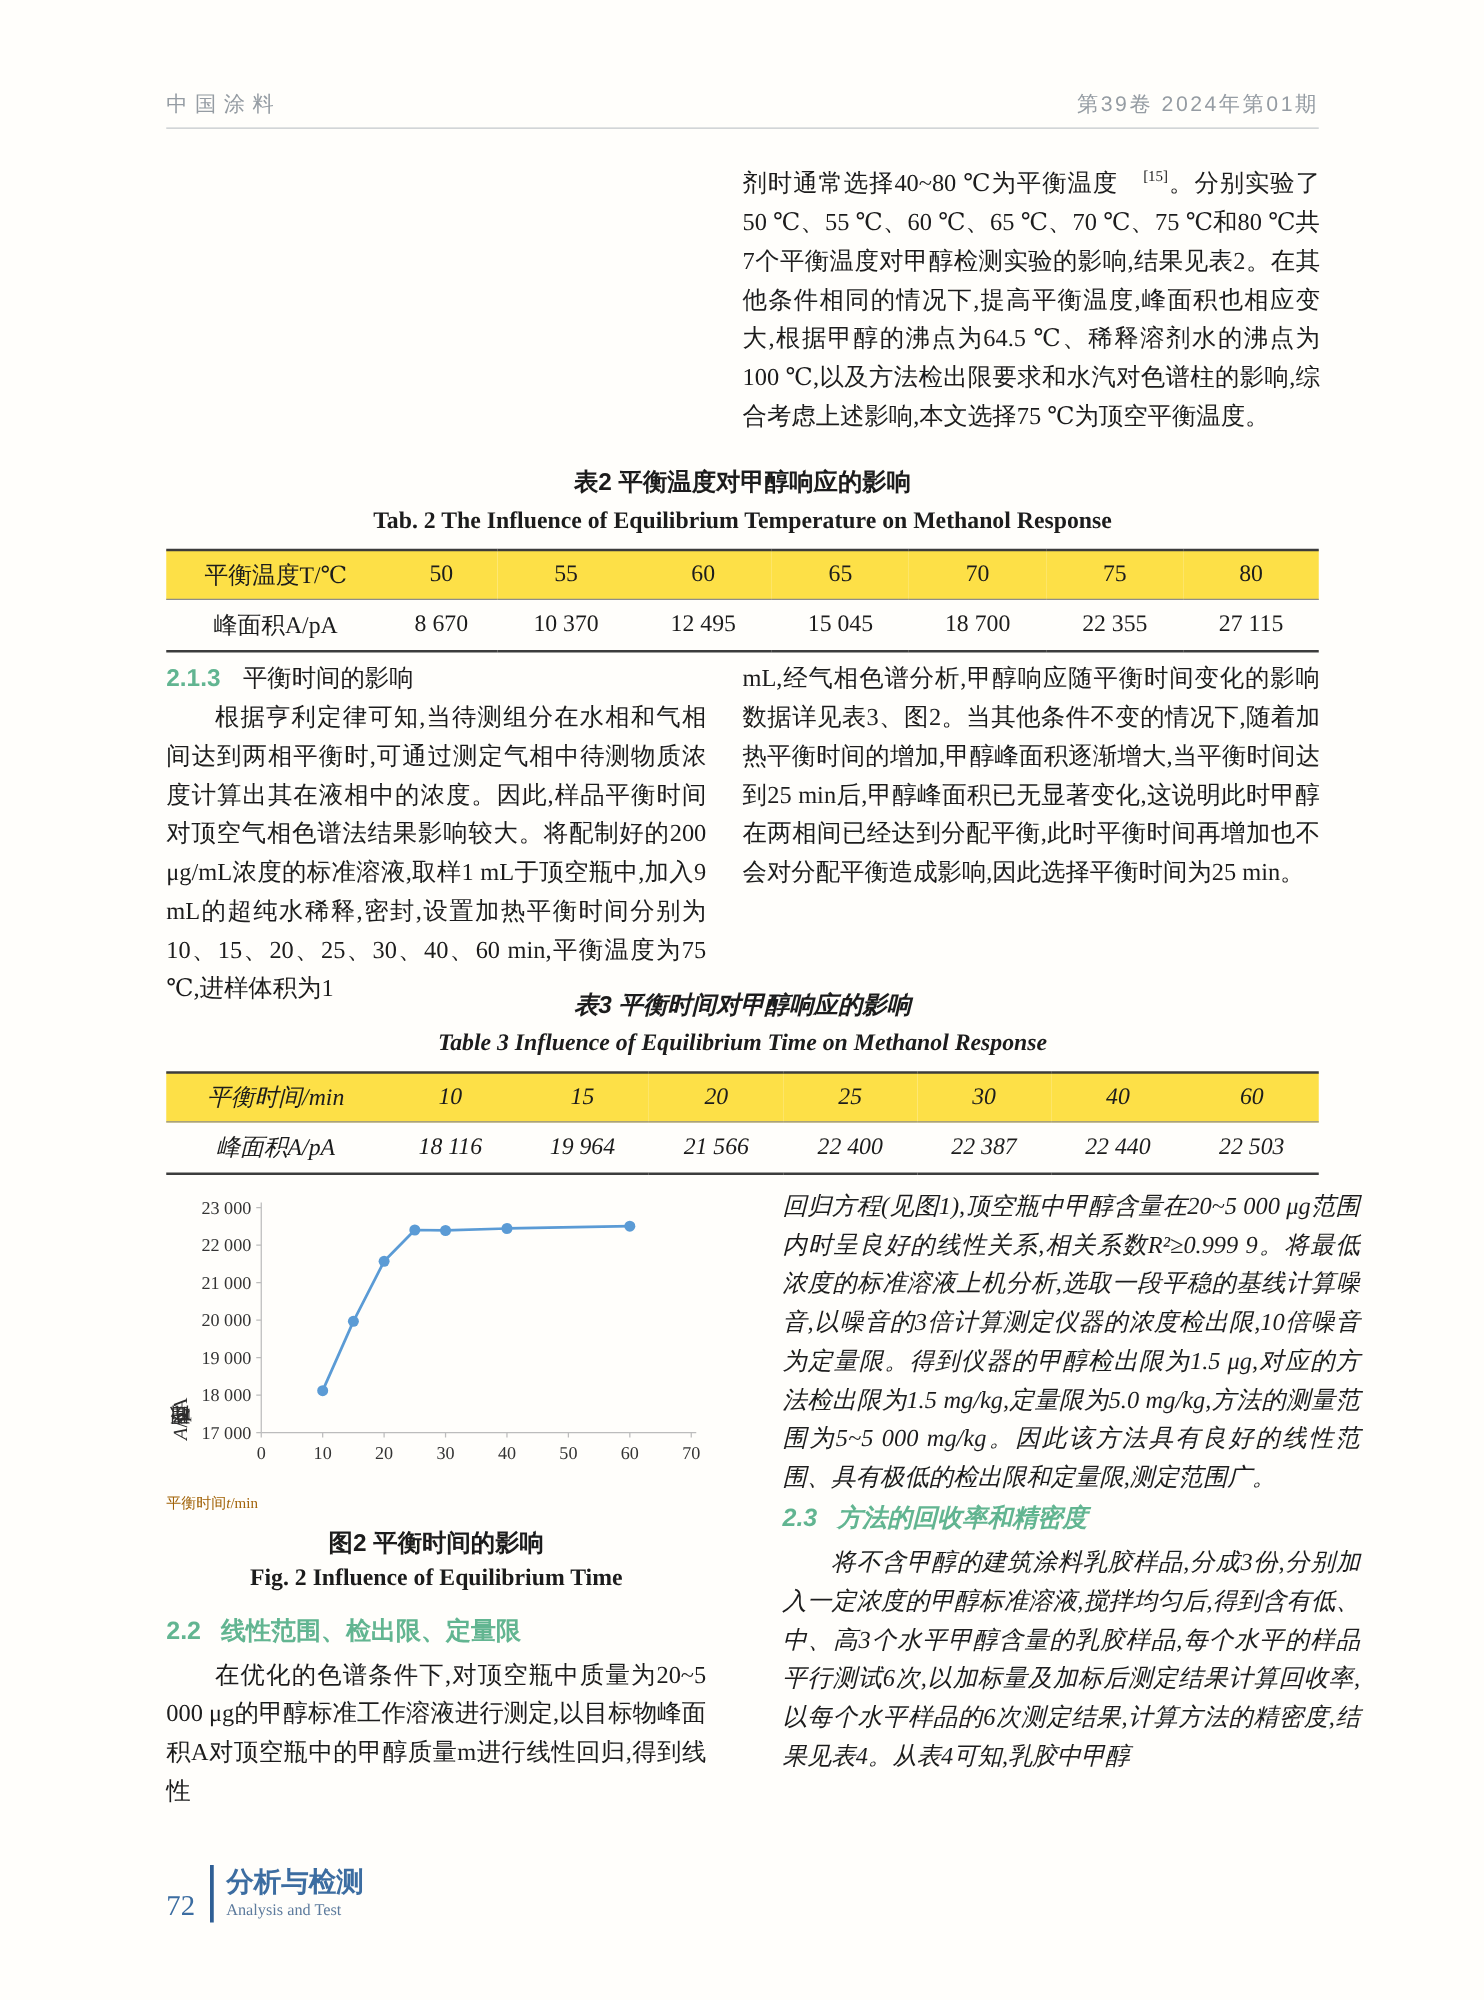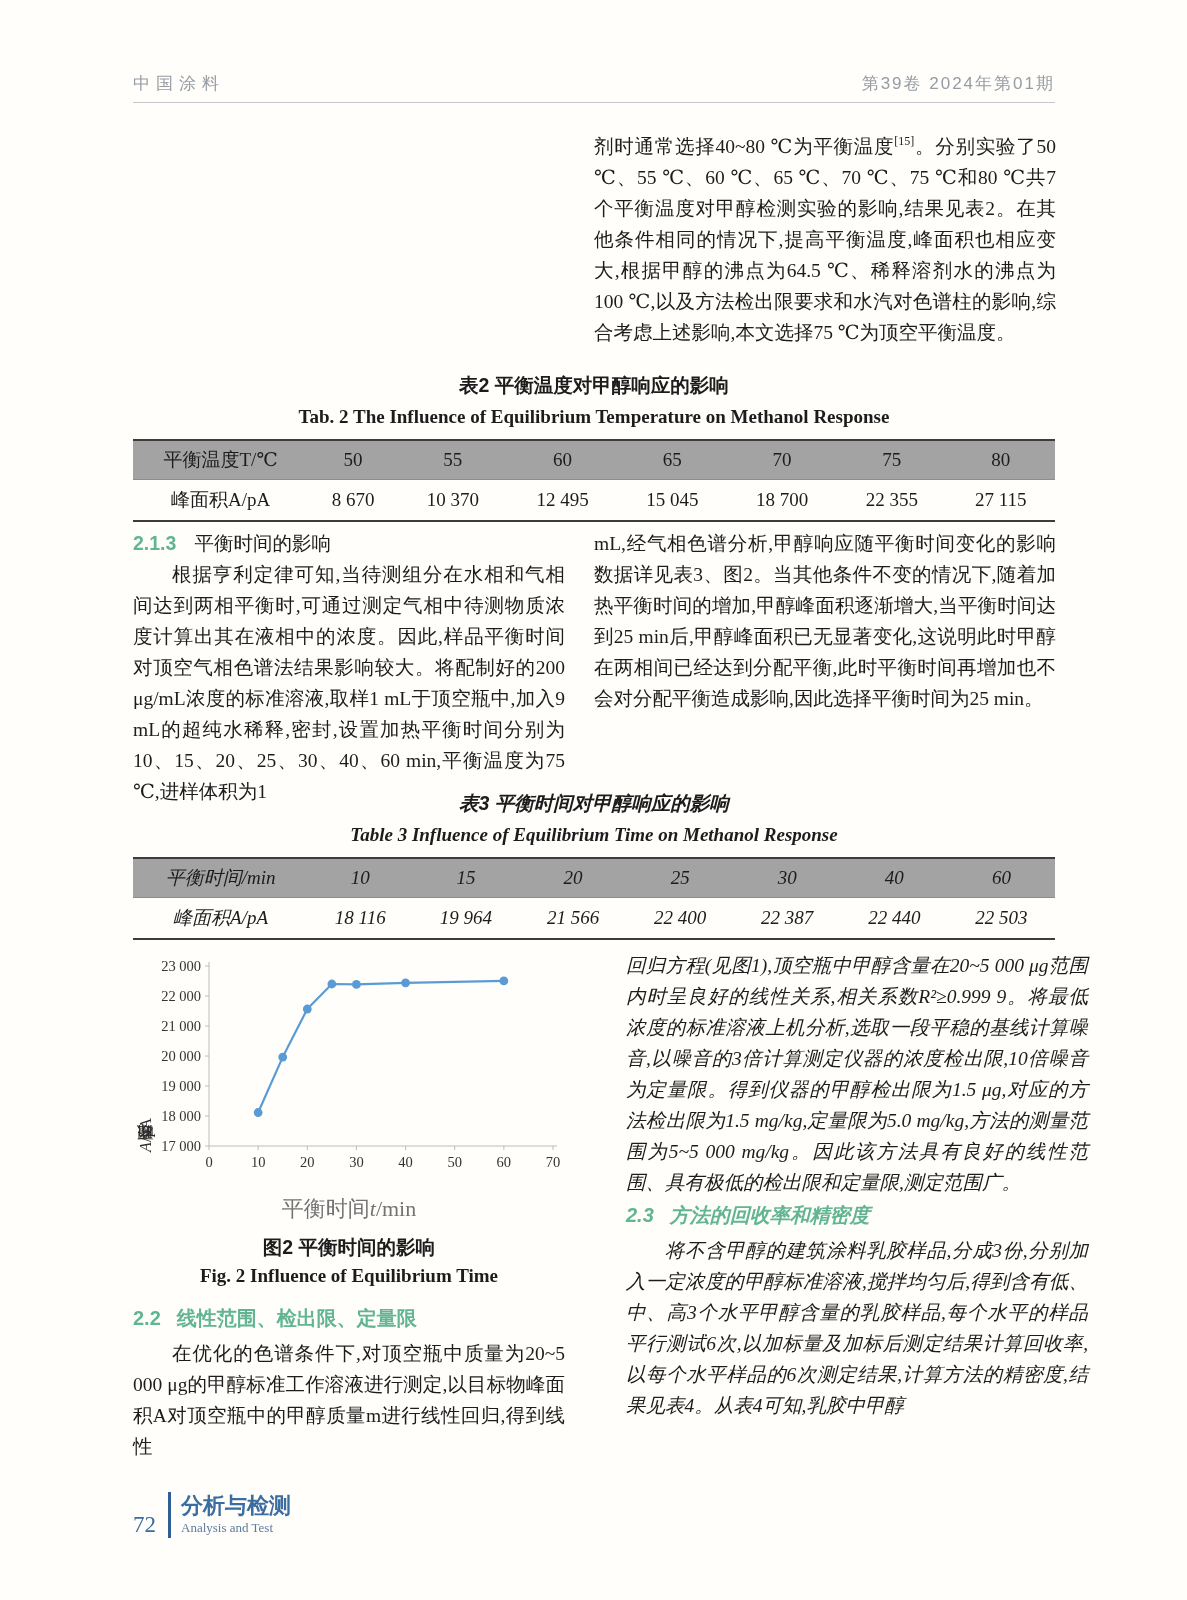--- a/index.html
+++ b/index.html
@@ -13,48 +13,48 @@
               font-family:"Liberation Sans","DejaVu Sans",sans-serif;
               font-size:17px;color:#959ca3;}
   .pageheader .jname{letter-spacing:6px;}
   .pageheader .vol{letter-spacing:2px;}
 
   
   .blk{position:absolute;}
   .body-text{font-size:19.5px;line-height:31px;text-align:justify;margin:0;
              text-justify:inter-ideograph;}
   .indent{text-indent:2em;}
-  sup{font-size:12px;}
+  sup{font-size:12px;margin-left:20px;}
 
   .sub-heading{font-size:19.5px;line-height:31px;margin:0;}
   .sub-heading .num{color:#62b591;font-family:"Liberation Sans","DejaVu Sans",sans-serif;
                     font-weight:bold;margin-right:18px;}
   .sec-heading{font-family:"Liberation Sans","DejaVu Sans",sans-serif;font-weight:bold;
                color:#62b591;font-size:20px;line-height:31px;margin:2px 0 4px 0;}
   .sec-heading .num{margin-right:16px;}
 
   
   .tablewrap{width:922px;}
   .tcap-zh{font-family:"Liberation Sans","DejaVu Sans",sans-serif;font-weight:bold;
            font-size:19.5px;text-align:center;margin:0 0 7px 0;}
   .tcap-en{font-family:"Liberation Serif","DejaVu Serif",serif;font-weight:bold;
            font-size:19px;text-align:center;margin:0 0 11px 0;}
   table.datatable{width:100%;border-collapse:collapse;border-top:2px solid #3c3c3c;
                   border-bottom:2px solid #3c3c3c;font-size:19px;}
-  table.datatable thead tr{background:#a3a3a3;}
+  table.datatable thead tr{background:#fde047;}
   table.datatable th{font-weight:normal;padding:6px 0;text-align:center;}
   table.datatable td{padding:7px 0;text-align:center;border-top:1px solid #8d8d8d;}
   table.datatable th:first-child,table.datatable td:first-child{width:19%;}
 
   
   .chartfig{width:432px;}
   .chartbox{position:relative;width:432px;height:244px;}
   .ylabel{position:absolute;left:2px;top:22px;height:180px;display:flex;align-items:center;
           writing-mode:vertical-rl;transform:rotate(180deg);font-size:16px;color:#2c2c2c;}
-  .xlabel{width:432px;text-align:center;font-size:22px;color:#737373;margin-top:0px;}
+  .xlabel{width:432px;font-size:12px;color:#a16207;margin-top:0px;}
   .fcap-zh{font-family:"Liberation Sans","DejaVu Sans",sans-serif;font-weight:bold;
            font-size:19.5px;text-align:center;margin:10px 0 4px 0;}
   .fcap-en{font-weight:bold;font-size:19px;text-align:center;margin:0 0 16px 0;}
 
   
   .pagefooter{position:absolute;left:133px;top:1492px;display:flex;align-items:center;justify-content:flex-end;}
   .pagefooter .pnum{font-size:23px;color:#3c6da1;margin-right:12px;align-self:flex-end;}
   .pagefooter .bar{width:3px;height:46px;background:#2f5f95;margin-right:10px;}
   .pagefooter .sec-zh{font-family:"Liberation Sans","DejaVu Sans",sans-serif;font-weight:bold;
                       font-size:22px;color:#3c6da1;line-height:26px;}

